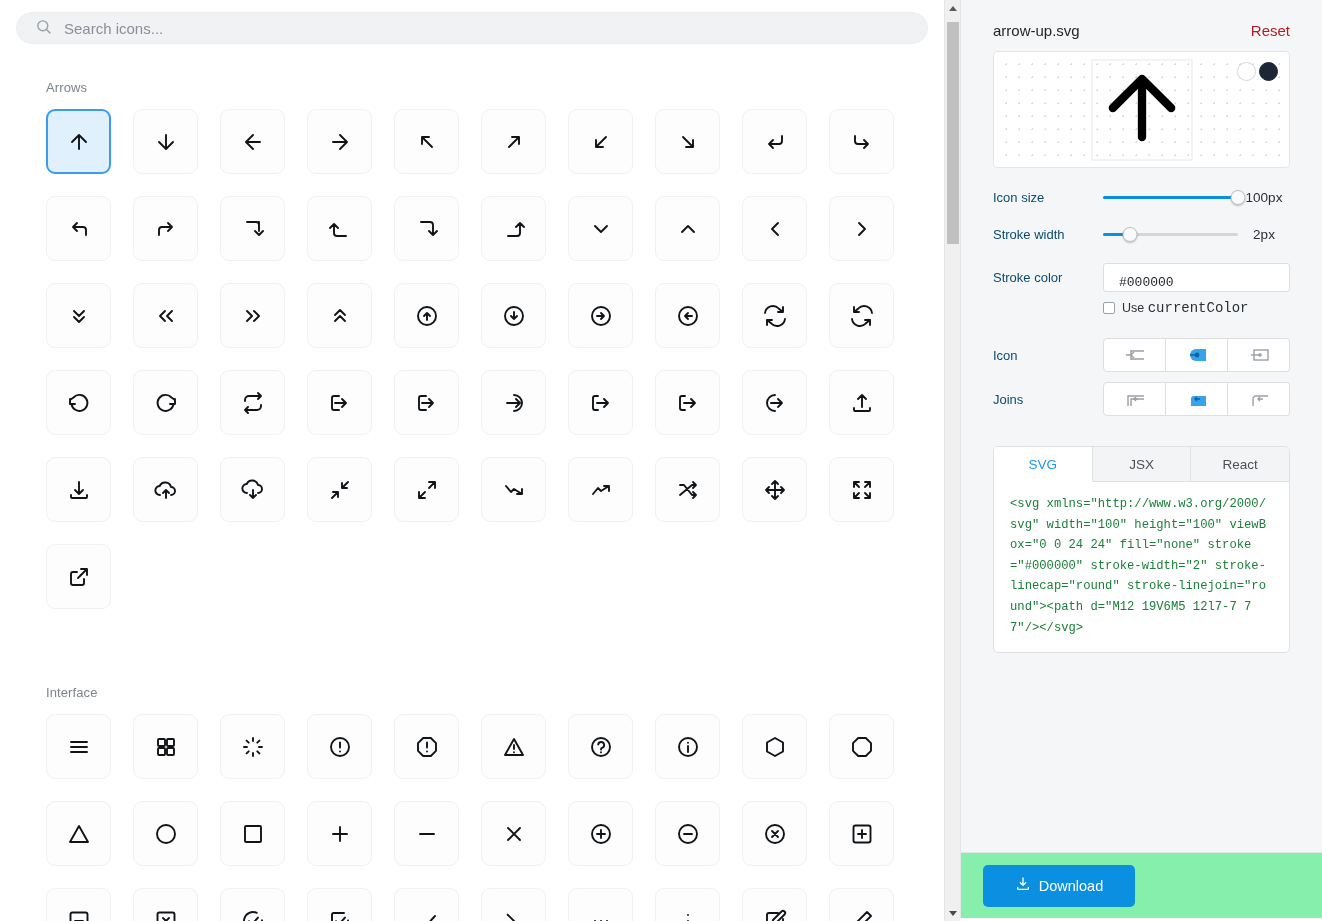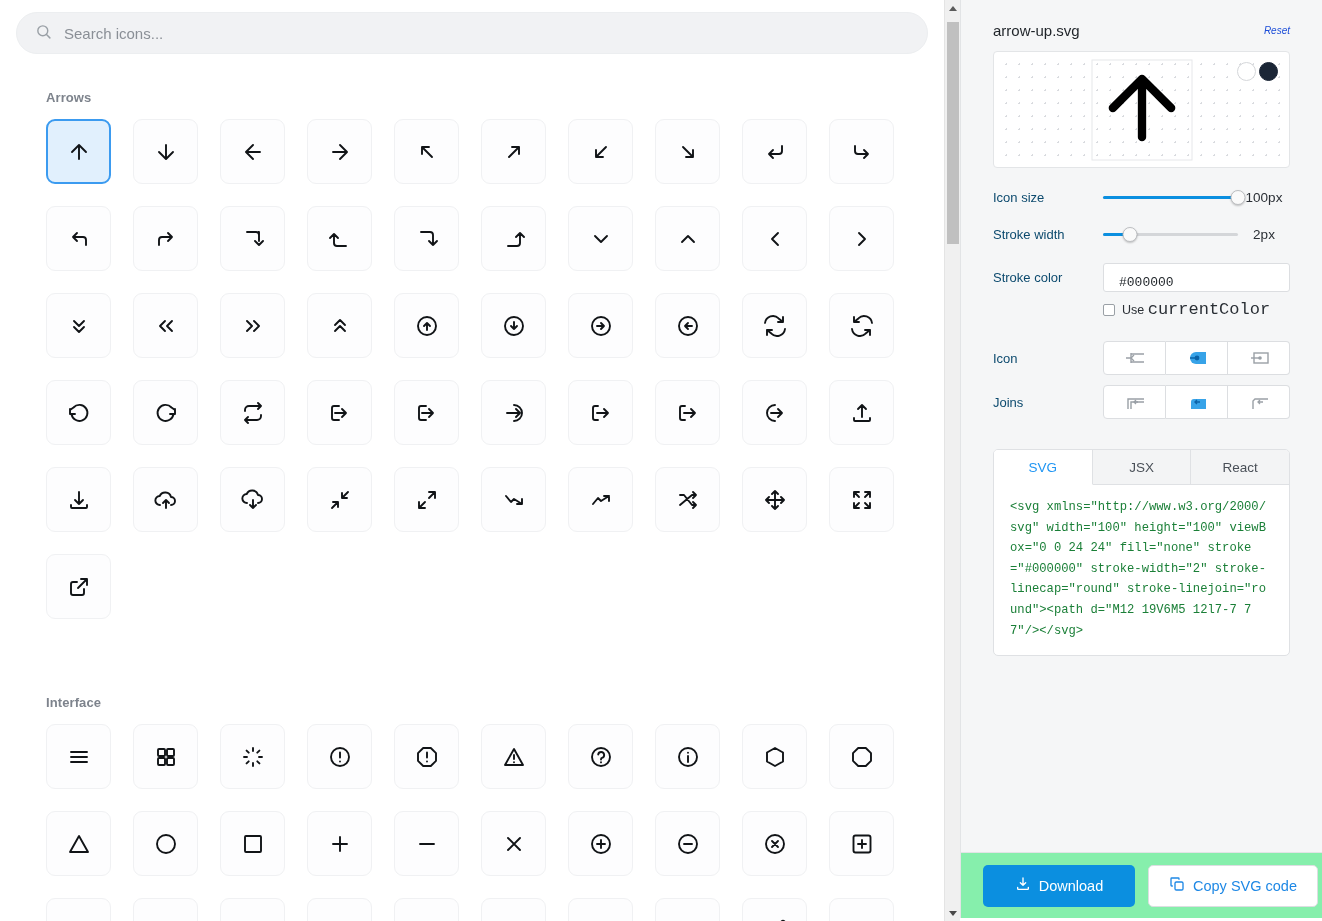--- a/index.html
+++ b/index.html
@@ -20,42 +20,41 @@
     overflow: hidden;
   }
   .left-scroll {
     width: 944px; height: 921px;
     overflow: hidden;
     padding: 0;
   }
   .search-wrap { padding: 12px 16px 0 16px; }
   .search-box {
     display: flex; align-items: center; gap: 10px;
-    height: 42px;
+    height: 32px;
     background: #f1f2f4;
     border: 1px solid #eceef0;
     border-radius: 21px;
     padding: 0 18px;
   }
   .search-box .si { flex: 0 0 auto; display: block; }
   .search-input {
     flex: 1 1 auto;
     border: none; outline: none; background: transparent;
     font-family: "Liberation Sans", sans-serif;
     font-size: 15px; color: #222;
   }
   .search-input::placeholder { color: #8a8f96; }
 
   .section { padding: 0 16px; }
   .section-title {
     font-size: 13px;
     color: #7d838c;
     margin: 36px 0 14px 30px;
     letter-spacing: .1px;
-    font-weight: bold;
   }
   .section.interface .section-title { margin-top: 54px; }
 
   .icon-grid {
     display: grid;
     grid-template-columns: repeat(10, 87px);
     gap: 0 0;
     column-gap: 0px;
     margin-left: 30px;
   }
@@ -107,21 +106,21 @@
     display: flex; flex-direction: column;
     position: relative;
   }
   .rp-scroll { flex: 1 1 auto; overflow: hidden; padding: 0 32px; }
 
   .rp-head {
     display: flex; align-items: center; justify-content: space-between;
     padding: 22px 0 12px 0;
   }
   .rp-filename { font-size: 15px; color: #1e2328; }
-  .rp-reset { font-size: 10px; color: #1d4ed8; cursor: pointer; font-style: italic; }
+  .rp-reset { font-size: 15px; color: #b91c1c; cursor: pointer; }
 
   .preview {
     position: relative;
     height: 117px;
     border: 1px solid #e3e5e7;
     border-radius: 4px;
     background-color: #ffffff;
     background-image: radial-gradient(#d9dbdf 1px, transparent 1px);
     background-size: 13px 13px;
     background-position: 6px 6px;
@@ -161,21 +160,21 @@
   }
   .color-swatch { width: 38px; background: #000000; cursor: pointer; }
   .color-hex {
     flex: 1 1 auto; border: none; outline: none; background: transparent;
     font-family: "Liberation Mono", monospace; font-size: 13px; color: #1e2328;
     padding-left: 12px;
   }
   .cc-row { display: flex; align-items: center; gap: 7px; margin: 8px 0 0 110px; }
   .cc-box { width: 12px; height: 12px; border: 1px solid #9aa0a6; background: #fff; border-radius: 2px; cursor: pointer; }
   .cc-label { font-size: 12.5px; color: #2a2f35; }
-  .cc-label .mono { font-family: "Liberation Mono", monospace; font-size: 17px; }
+  .cc-label .mono { font-family: "Liberation Mono", monospace; font-size: 14px; }
 
   .seg-group { flex: 1 1 auto; display: flex; }
   .seg-btn {
     flex: 1 1 0; height: 34px;
     border: 1px solid #dcdee1; background: #fff;
     display: flex; align-items: center; justify-content: center;
     cursor: pointer;
   }
   .seg-btn + .seg-btn { border-left: none; }
   .seg-btn:first-child { border-radius: 4px 0 0 4px; }
@@ -972,25 +971,16 @@
 
     <div class="rp-footer">
       <div class="btn-primary">
         <span>
           <svg width="16" height="16" viewBox="0 0 24 24" fill="none" stroke="#ffffff" stroke-width="2" stroke-linecap="round" stroke-linejoin="round">
               <path d="M12 3v10M8 10l4 4 4-4M4 17v2a1 1 0 0 0 1 1h14a1 1 0 0 0 1-1v-2"></path>
             </svg>
         </span>
         <span>Download</span>
       </div>
-      <div class="btn-secondary">
-        <span>
-          <svg width="16" height="16" viewBox="0 0 24 24" fill="none" stroke="#1e88e5" stroke-width="2" stroke-linecap="round" stroke-linejoin="round">
-              <rect x="9" y="9" width="12" height="12" rx="2"></rect>
-              <path d="M5 15H4a1 1 0 0 1-1-1V4a1 1 0 0 1 1-1h10a1 1 0 0 1 1 1v1"></path>
-            </svg>
-        </span>
-        <span>Copy SVG code</span>
-      </div>
     </div>
   </div>
 
 </div>
 
 </body></html>

